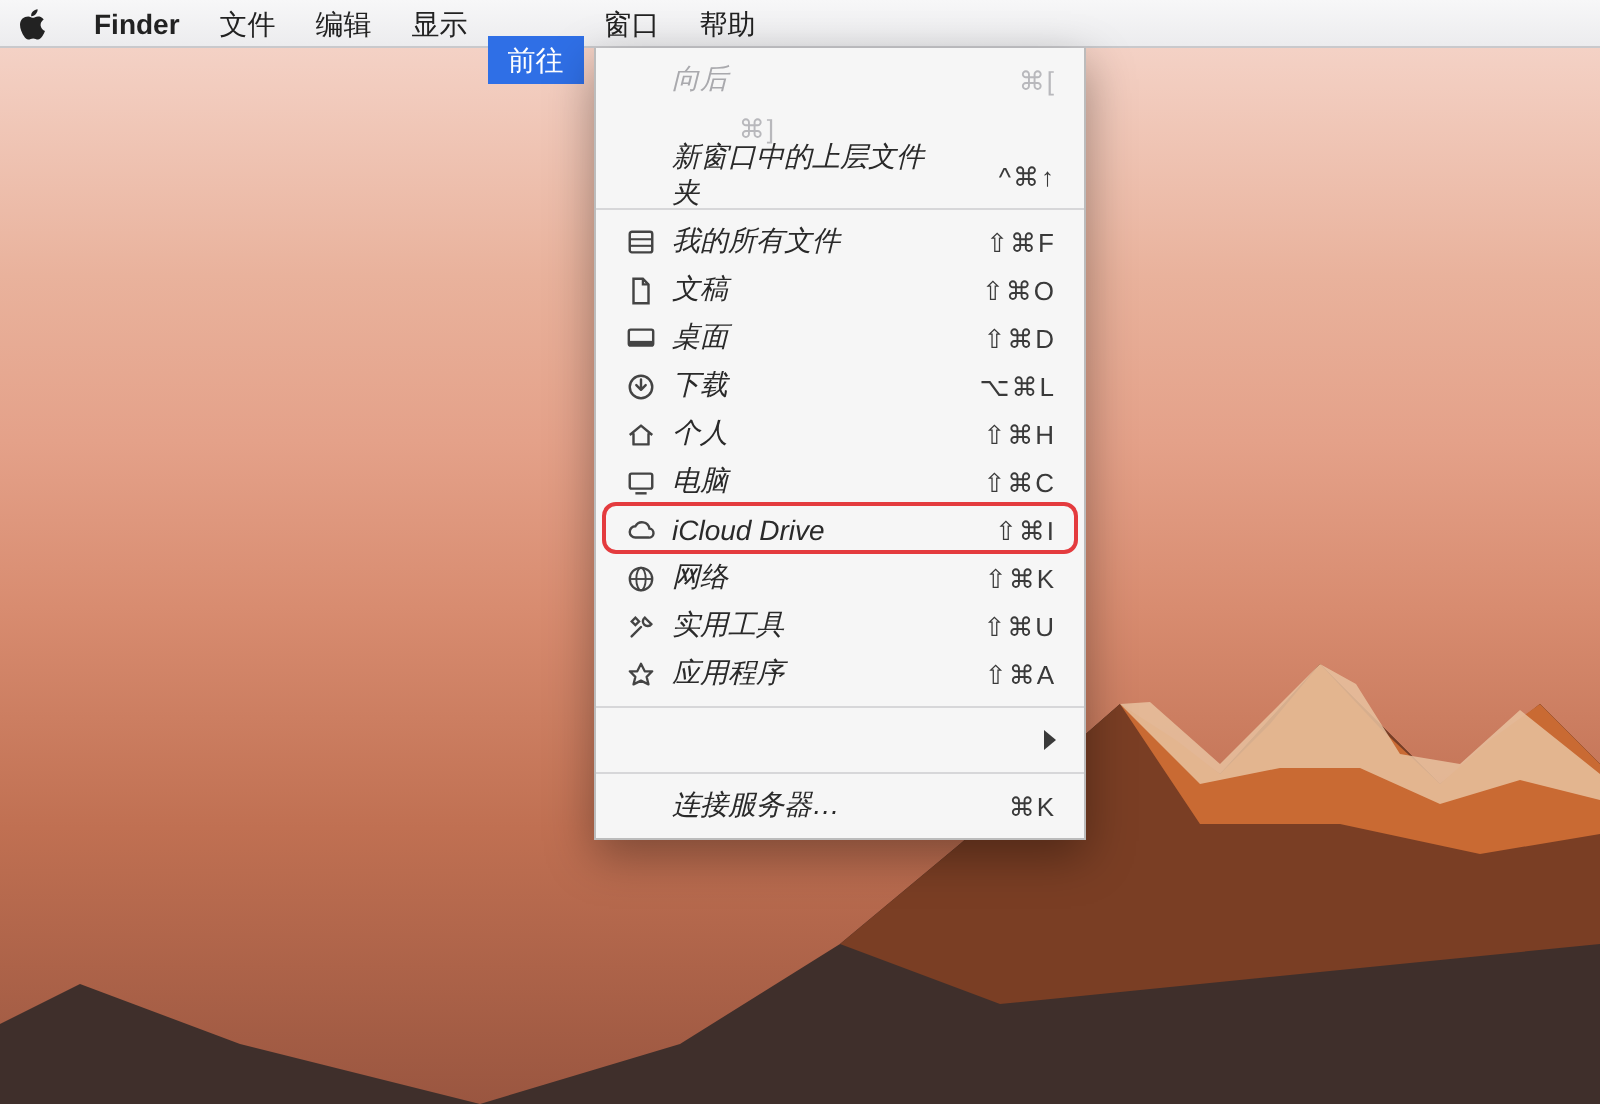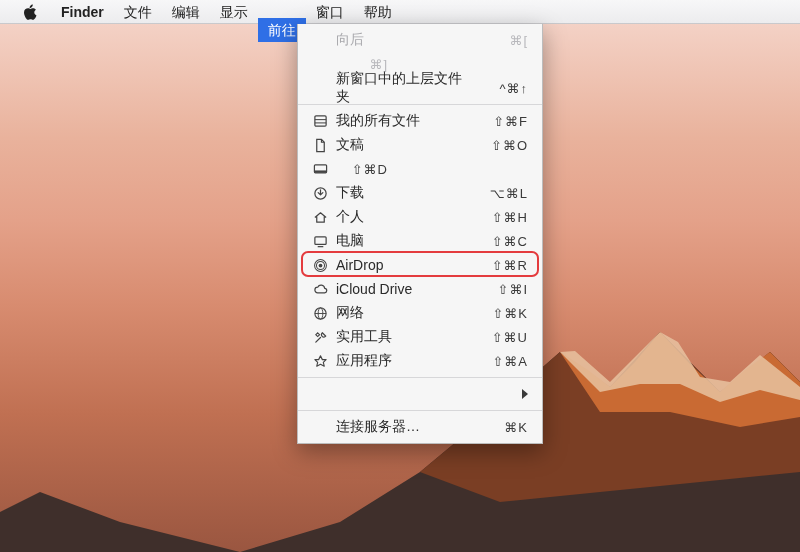--- a/index.html
+++ b/index.html
@@ -30,21 +30,21 @@
   .menubar {
     position: absolute;
     top: 0; left: 0; right: 0;
     height: 24px;
     background: linear-gradient(180deg, #f7f7f8 0%, #ececee 100%);
     border-bottom: 1px solid #c9c9cc;
     display: flex;
     align-items: center;
     font-size: 14px;
     color: #222;
-    padding-left: 22px;
+    padding-left: 8px;
   }
   .menubar .apple {
     width: 15px; height: 15px;
     margin-right: 14px;
     display: inline-flex; align-items: center; justify-content: center;
   }
   .menubar .mi {
     padding: 0 10px;
     height: 24px;
     line-height: 24px;
@@ -80,21 +80,21 @@
     gap: 8px;
     position: relative;
   }
   .dropdown .row.disabled { color: #a9a9ad; }
   .dropdown .row .icon {
     width: 16px; height: 16px;
     display: inline-flex; align-items: center; justify-content: center;
     flex-shrink: 0;
   }
   .dropdown .row .spacer-icon { width: 16px; flex-shrink: 0; }
-  .dropdown .row .label { flex: 1; }
+  .dropdown .row .label { flex: 1; font-style: italic; }
   .dropdown .row .shortcut {
     color: #3a3a3a;
     font-size: 13px;
     letter-spacing: 1px;
     text-align: right;
     min-width: 52px;
     font-family: -apple-system, "Lucida Grande", sans-serif;
   }
   .dropdown .row.disabled .shortcut { color: #b8b8bc; }
   .dropdown .row .submenu-arrow {
@@ -194,20 +194,21 @@
       <span class="shortcut">⇧⌘O</span>
     </div>
 
     <div class="row">
       <span class="icon">
         <svg viewBox="0 0 16 16" width="15" height="15">
             <rect x="1.5" y="3" width="13" height="8.5" rx="1" fill="none" stroke="#444" stroke-width="1.3"></rect>
             <rect x="1.5" y="9" width="13" height="2.5" fill="#444"></rect>
           </svg>
       </span>
+      <span class="label">桌面</span>
       <span class="shortcut">⇧⌘D</span>
     </div>
 
     <div class="row">
       <span class="icon">
         <svg viewBox="0 0 16 16" width="15" height="15">
             <circle cx="8" cy="8" r="6" fill="none" stroke="#444" stroke-width="1.3"></circle>
             <path d="M8 4v5M5.5 7l2.5 2.5L10.5 7" fill="none" stroke="#444" stroke-width="1.3" stroke-linecap="round" stroke-linejoin="round"></path>
           </svg>
       </span>
@@ -229,31 +230,20 @@
       <span class="icon">
         <svg viewBox="0 0 16 16" width="15" height="15">
             <rect x="2" y="3" width="12" height="8" rx="1" fill="none" stroke="#444" stroke-width="1.3"></rect>
             <line x1="5" y1="13.5" x2="11" y2="13.5" stroke="#444" stroke-width="1.3"></line>
           </svg>
       </span>
       <span class="label">电脑</span>
       <span class="shortcut">⇧⌘C</span>
     </div>
 
-    <div class="row">
-      <span class="icon">
-        <svg viewBox="0 0 16 16" width="15" height="15">
-            <circle cx="8" cy="8" r="2" fill="#444"></circle>
-            <circle cx="8" cy="8" r="4.3" fill="none" stroke="#444" stroke-width="1.1"></circle>
-            <circle cx="8" cy="8" r="6.3" fill="none" stroke="#444" stroke-width="1.1"></circle>
-          </svg>
-      </span>
-      <span class="label">AirDrop</span>
-      <span class="shortcut">⇧⌘R</span>
-    </div>
 
     <div class="row">
       <span class="icon">
         <svg viewBox="0 0 16 16" width="15" height="15">
             <path d="M5 11.5a3 3 0 010-6 4 4 0 017.5 1.2A2.3 2.3 0 0112 11.5H5z" fill="none" stroke="#444" stroke-width="1.3"></path>
           </svg>
       </span>
       <span class="label">iCloud Drive</span>
       <span class="shortcut">⇧⌘I</span>
     </div>

